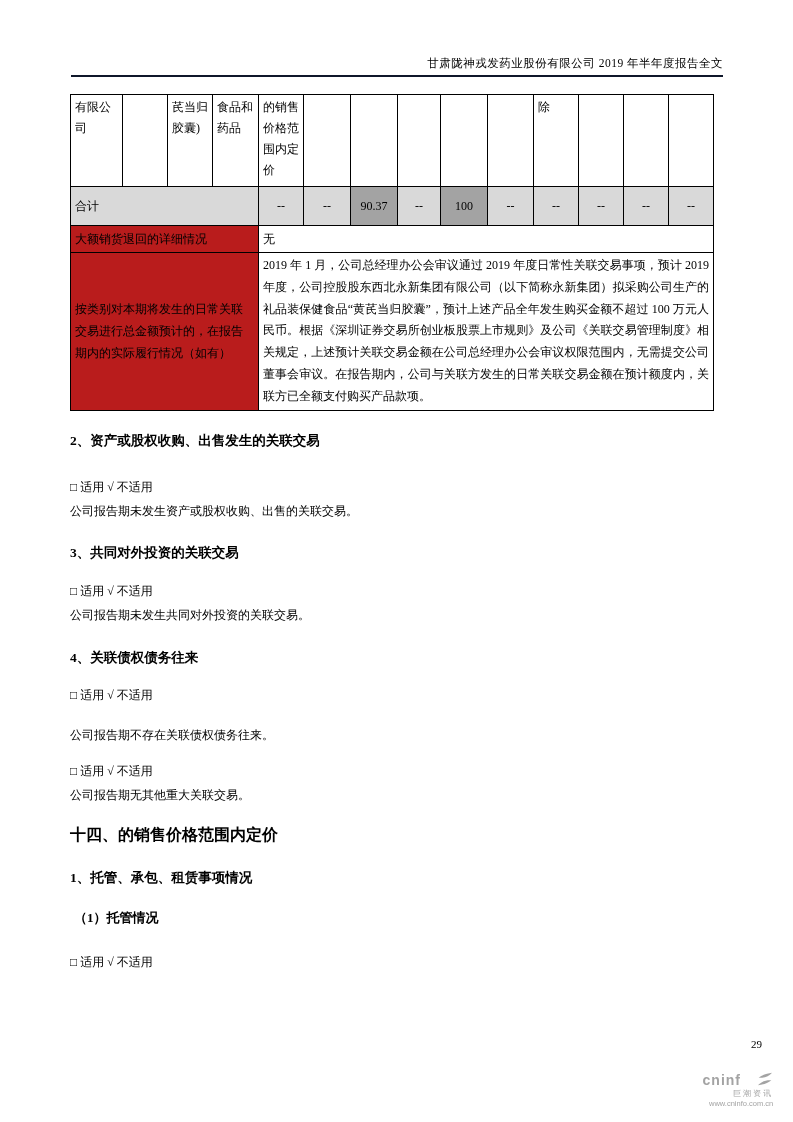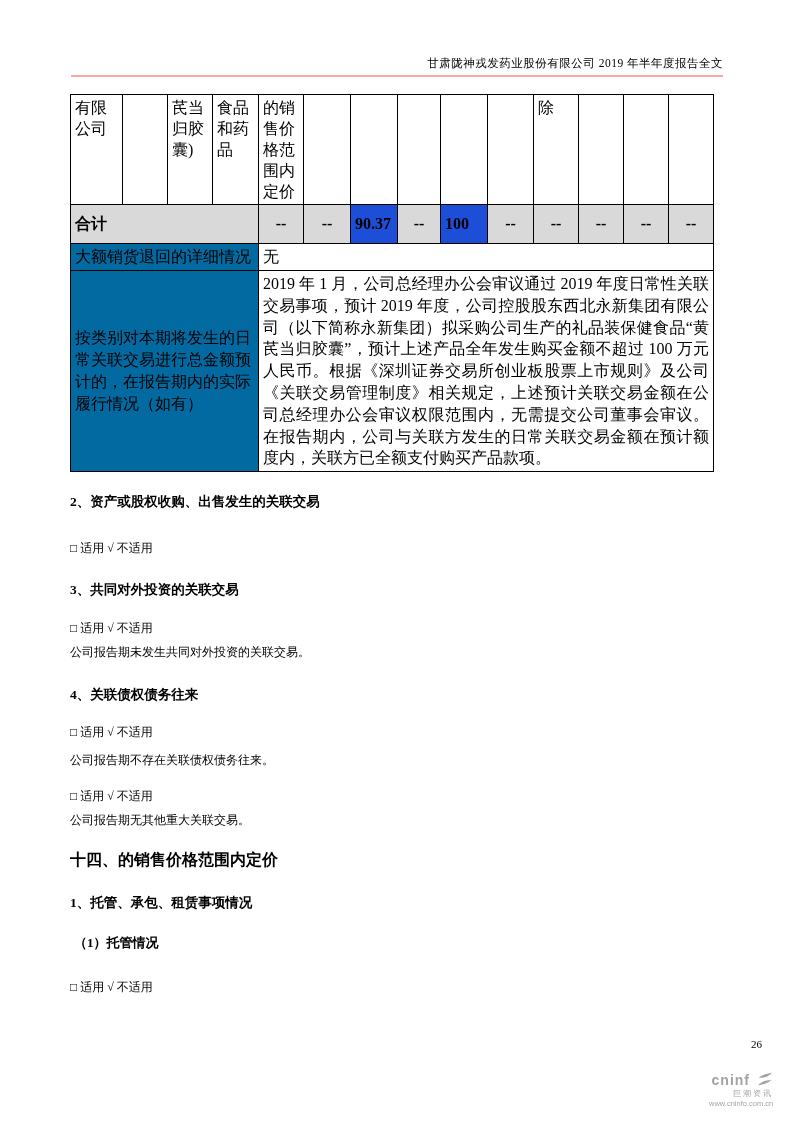--- a/index.html
+++ b/index.html
@@ -10,51 +10,51 @@
     margin: 0 auto;
     background: #ffffff;
     font-family: "Liberation Serif", "DejaVu Serif", serif;
     color: #000;
     overflow: hidden;
   }
   .doc-header {
     margin: 0 70px 0 71px;
     padding-top: 56px;
     padding-bottom: 4px;
-    border-bottom: 2px solid #fca5a5;
+    border-bottom: 2px solid #0f172a;
     text-align: right;
     font-size: 11.5px;
     letter-spacing: 0.5px;
   }
   .content { margin: 0 70px; }
 
   table.rpt {
     margin-top: 17px;
     border-collapse: collapse;
     table-layout: fixed;
     width: 643px;
-    font-size: 16px;
+    font-size: 12px;
     border: 1.5px solid #000;
   }
   table.rpt td {
     border: 1px solid #000;
     padding: 2px 4px;
     overflow: hidden;
     word-break: break-all;
   }
   tr.row-a { height: 92px; }
   tr.row-a td { vertical-align: top; line-height: 21px; }
-  tr.row-b { height: 39px; font-weight: bold; }
+  tr.row-b { height: 39px; }
   tr.row-c { height: 27px; }
   tr.row-d { height: 153px; }
   tr.row-e { height: 47px; }
   td.shade { background: #d9d9d9; }
   td.center { text-align: center; }
-  td.num { text-align: left; background: #1d4ed8; }
-  td.lbl { background: #0369a1; vertical-align: middle; line-height: 22px; }
+  td.num { text-align: center; background: #a3a3a3; }
+  td.lbl { background: #b91c1c; vertical-align: middle; line-height: 22px; }
   td.val { vertical-align: middle; }
   td.para {
     vertical-align: top;
     text-align: justify;
     line-height: 21.8px;
     padding: 4px 6px 2px 6px;
   }
   tr.row-b td { line-height: 18px; vertical-align: middle; }
 
   .h1 { font-size: 16px; font-weight: bold; line-height: 22px; }
@@ -73,21 +73,21 @@
     right: 20px; top: 1072px;
     width: 64px;
     text-align: right;
     color: #a3a3a3;
     line-height: 1.1;
   }
   .cninfo-logo .brand-row {
     font-family: "Liberation Sans", "DejaVu Sans", sans-serif;
     font-size: 14px; font-weight: bold;
     letter-spacing: 1px;
-    display: flex; align-items: center; justify-content: flex-end; gap: 7px;
+    display: flex; align-items: center; justify-content: flex-end; gap: 16px;
   }
   .cninfo-logo .cn { font-size: 8px; letter-spacing: 2px; margin-top: 1px; }
   .cninfo-logo .url { font-size: 7.5px; font-family: "Liberation Sans", "DejaVu Sans", sans-serif; margin-top: 1px; letter-spacing: 0; }
   .swirl { display: inline-block; }
 </style>
 </head>
 <body>
 
 <div class="page">
 
@@ -150,40 +150,41 @@
       </tr>
       <tr class="row-d">
         <td class="lbl" colspan="4">按类别对本期将发生的日常关联交易进行总金额预计的，在报告期内的实际履行情况（如有）</td>
         <td class="para" colspan="10">2019 年 1 月，公司总经理办公会审议通过 2019 年度日常性关联交易事项，预计 2019 年度，公司控股股东西北永新集团有限公司（以下简称永新集团）拟采购公司生产的礼品装保健食品“黄芪当归胶囊”，预计上述产品全年发生购买金额不超过 100 万元人民币。根据《深圳证券交易所创业板股票上市规则》及公司《关联交易管理制度》相关规定，上述预计关联交易金额在公司总经理办公会审议权限范围内，无需提交公司董事会审议。在报告期内，公司与关联方发生的日常关联交易金额在预计额度内，关联方已全额支付购买产品款项。</td>
       </tr>
     </tbody>
       </table>
 
     <div class="h2" style="margin-top:21px">2、资产或股权收购、出售发生的关联交易</div>
     <div class="check" style="margin-top:29px">□ 适用 √ 不适用</div>
+    <div class="body-p" style="margin-top:8px">公司报告期未发生资产或股权收购、出售的关联交易。</div>
 
     <div class="h2" style="margin-top:25px">3、共同对外投资的关联交易</div>
     <div class="check" style="margin-top:21px">□ 适用 √ 不适用</div>
     <div class="body-p" style="margin-top:8px">公司报告期未发生共同对外投资的关联交易。</div>
 
     <div class="h2" style="margin-top:26px">4、关联债权债务往来</div>
     <div class="check" style="margin-top:20px">□ 适用 √ 不适用</div>
-    <div class="body-p" style="margin-top:12px">公司报告期不存在关联债权债务往来。</div>
+    <div class="body-p" style="margin-top:24px">公司报告期不存在关联债权债务往来。</div>
 
     <div class="check" style="margin-top:20px">□ 适用 √ 不适用</div>
     <div class="body-p" style="margin-top:8px">公司报告期无其他重大关联交易。</div>
 
     <div class="h1" style="margin-top:21px">十四、的销售价格范围内定价</div>
     <div class="h2" style="margin-top:23px">1、托管、承包、租赁事项情况</div>
     <div class="h3" style="margin-top:22px">（1）托管情况</div>
     <div class="check" style="margin-top:28px">□ 适用 √ 不适用</div>
 
   </div>
 
-  <div class="page-number">26</div>
+  <div class="page-number">29</div>
 
   <div class="cninfo-logo">
     <div class="brand-row">
       <span>cninf</span>
       <span class="swirl">
         <svg width="16" height="14" viewBox="0 0 24 22" fill="#a3a3a3" xmlns="http://www.w3.org/2000/svg">
           <path d="M23 1 C16 2, 8 4, 2 9 C11 9.5, 18 7, 23 1 Z"></path>
           <path d="M1 21 C8 20, 16 18, 22 13 C13 12.5, 6 15, 1 21 Z"></path>
         </svg>
       </span>

